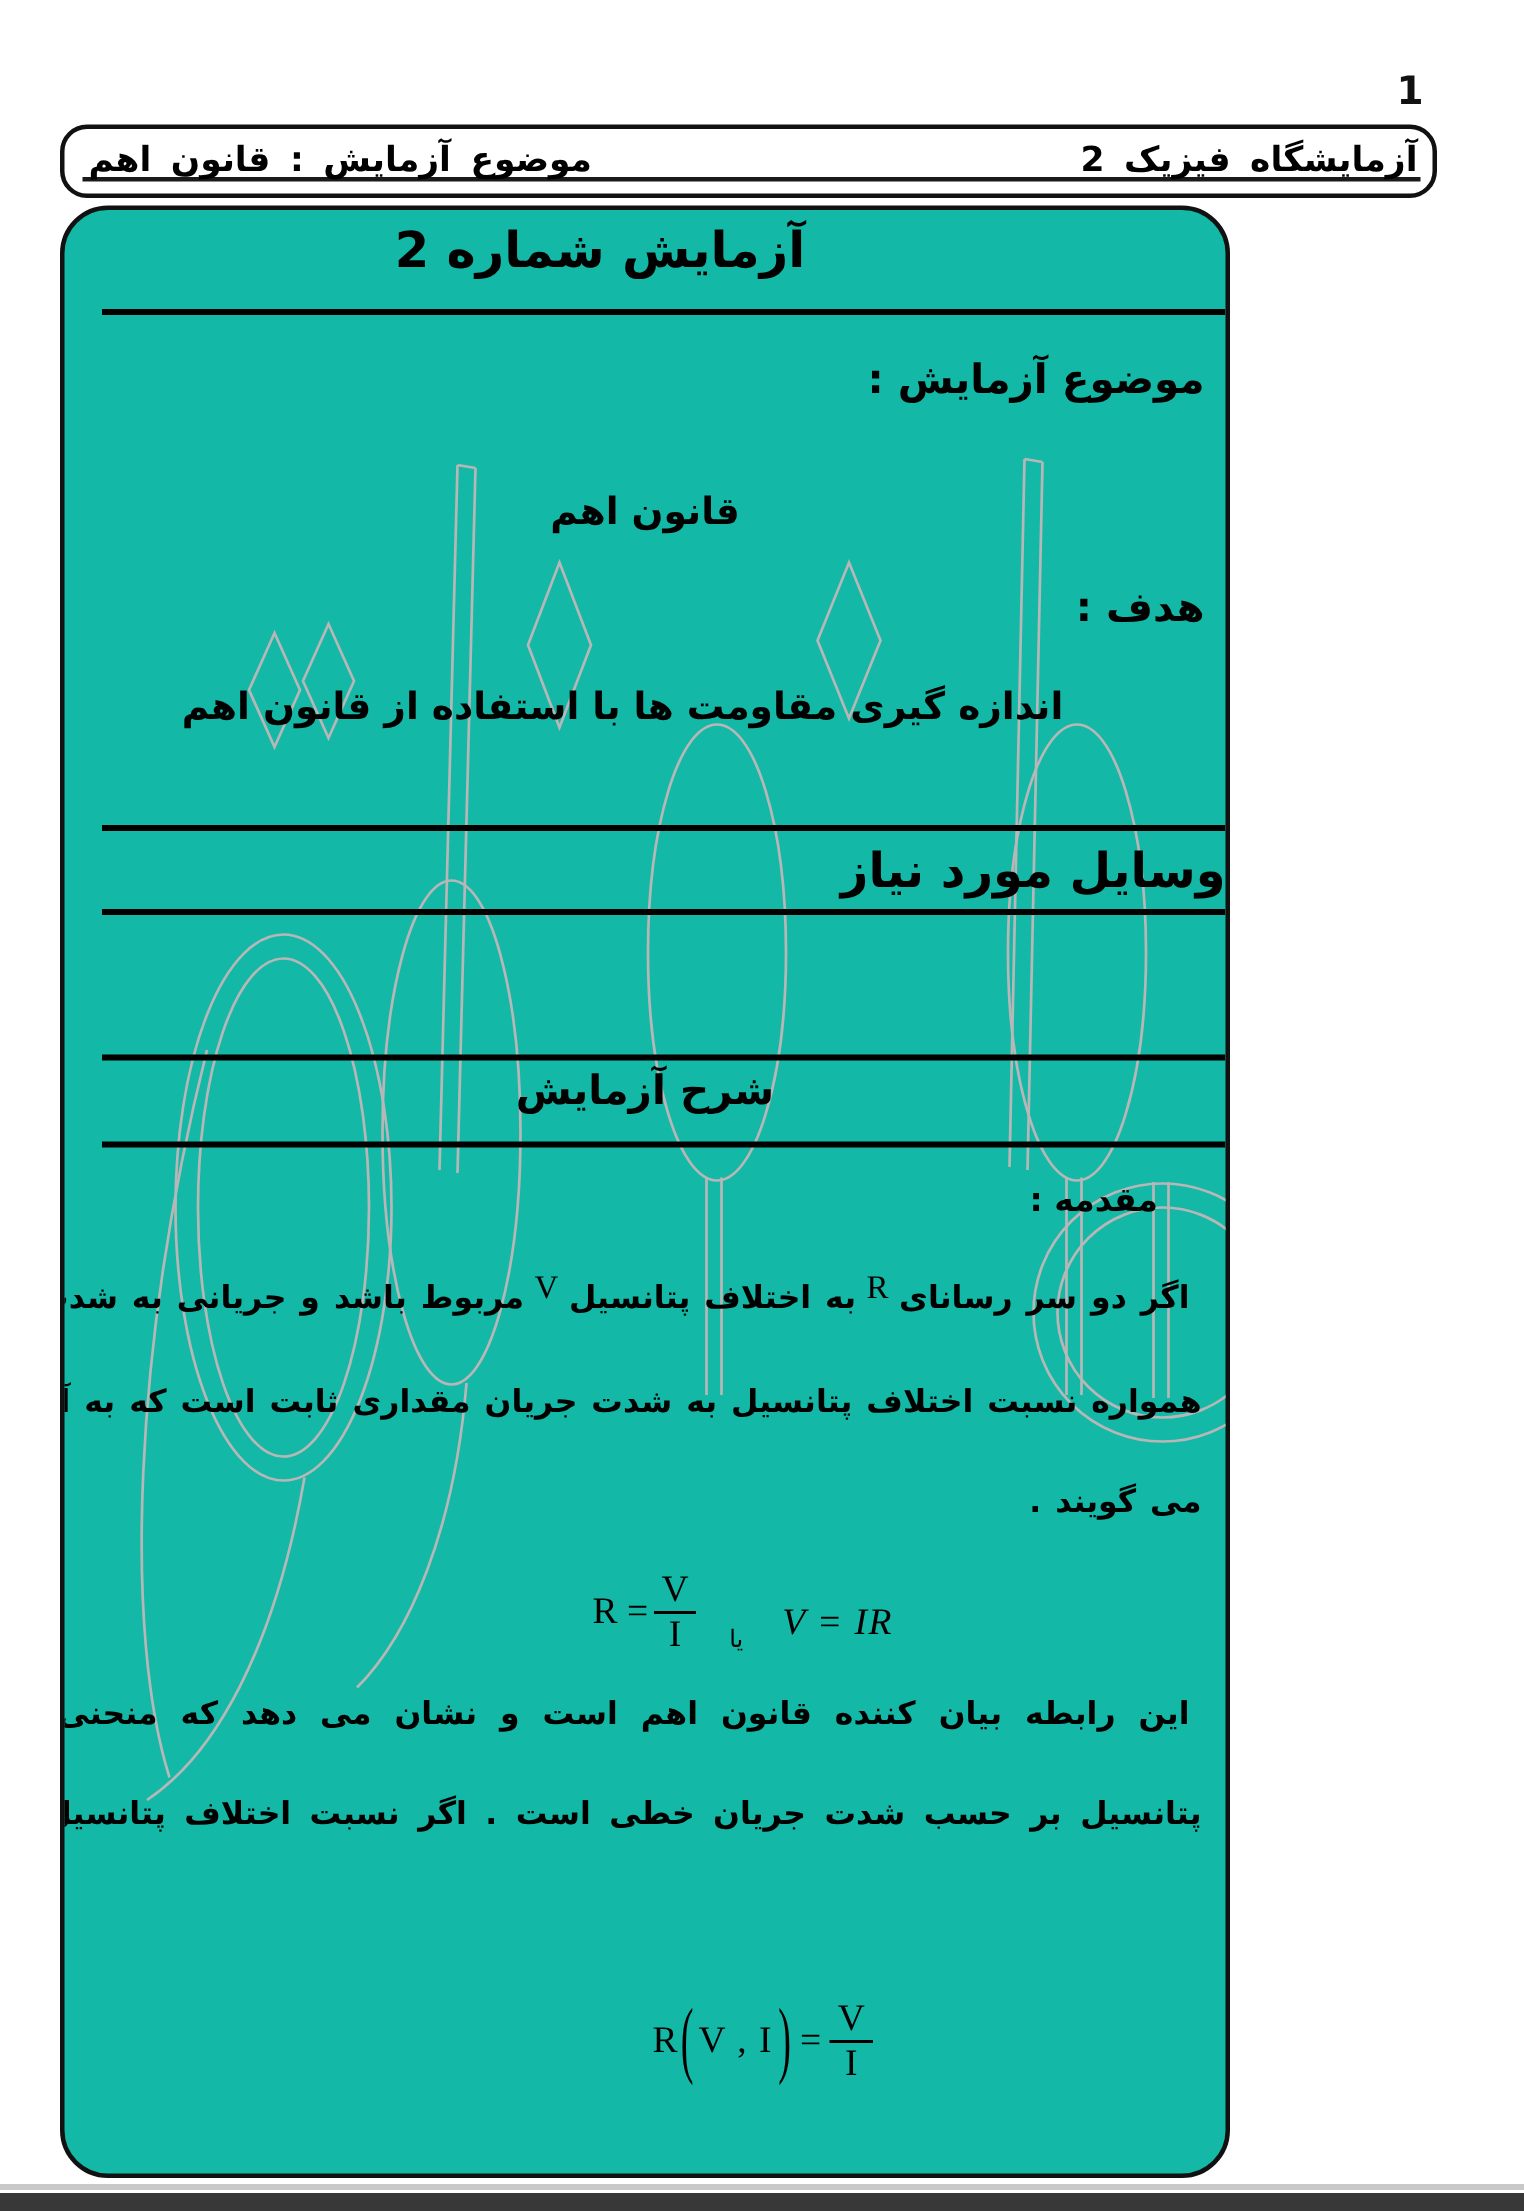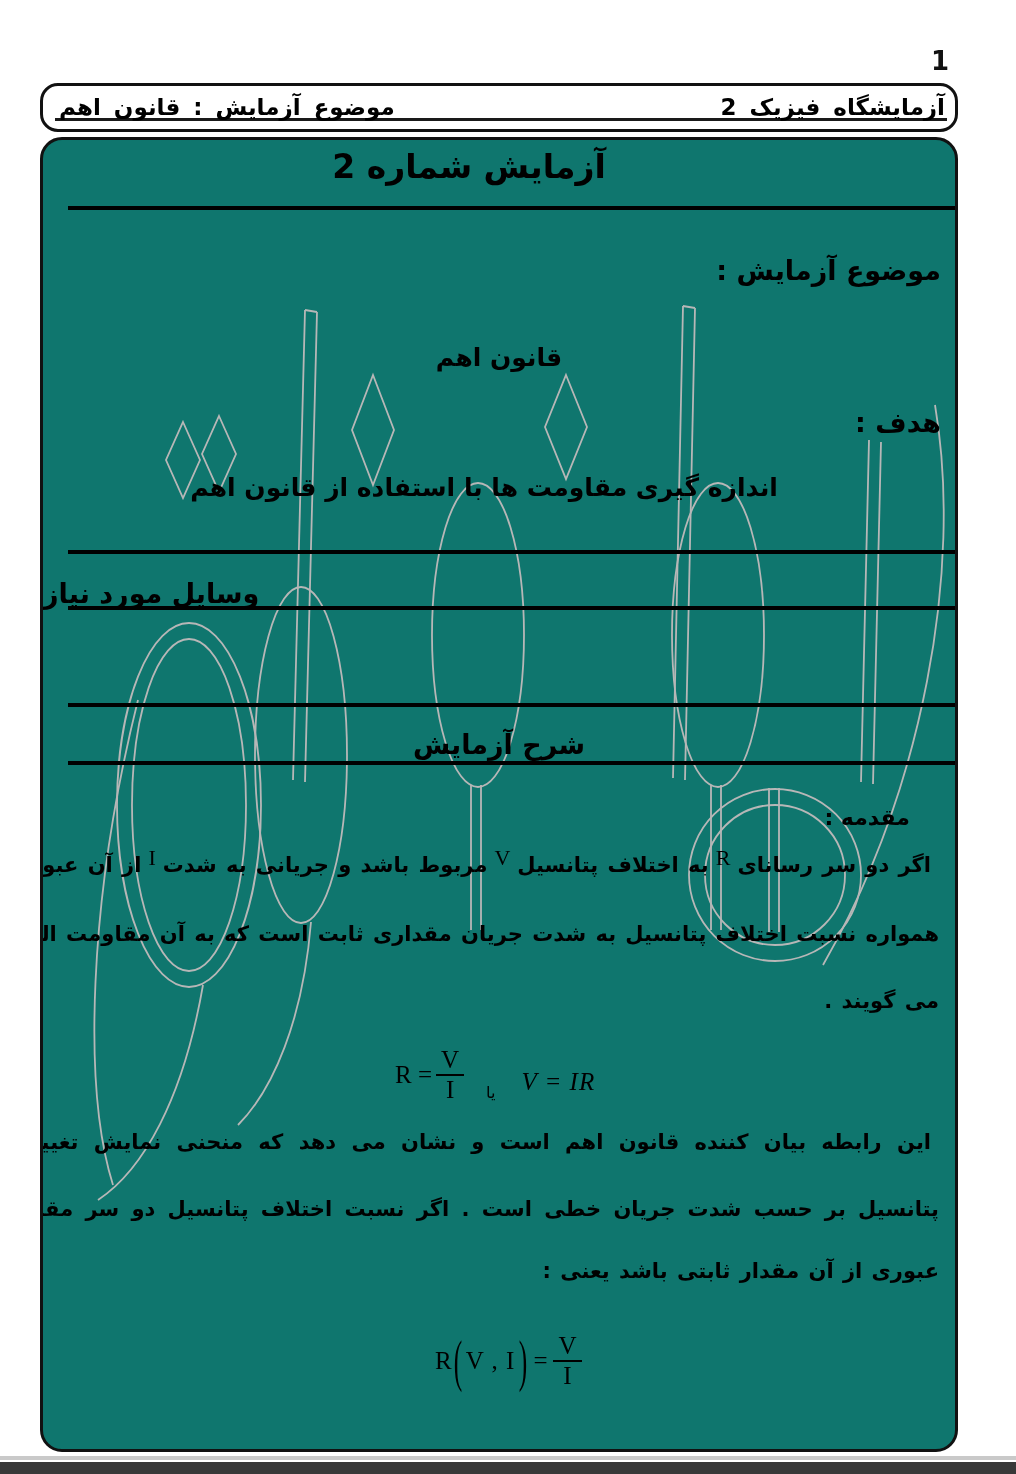--- a/index.html
+++ b/index.html
@@ -19,42 +19,42 @@
   }
   .header-underline{
     position:absolute;left:12px;right:8px;bottom:8px;height:0;
     border-bottom:3px solid #1a1a1a;
   }
   .hdr-text{position:absolute;top:8px;font-size:23px;font-weight:bold;white-space:nowrap;word-spacing:5px;}
   .hdr-right{right:10px;direction:rtl;}
   .hdr-left{left:16px;direction:rtl;}
   
   .content-box{
-    position:absolute;left:40px;top:137px;width:918px;height:1315px;
-    border:3px solid #111;border-radius:22px;box-sizing:border-box;
-    background:#0f766e;overflow:hidden;
+    position:absolute;left:40px;top:137px;width:780px;height:1315px;
+    border:3px solid #111;border-radius:32px;box-sizing:border-box;
+    background:#14b8a6;overflow:hidden;
   }
   .watermark{position:absolute;left:0;top:0;z-index:0;pointer-events:none;}
   .layer{position:absolute;left:0;top:0;right:0;bottom:0;z-index:1;}
   .doc-title{
     position:absolute;top:7px;left:0;right:60px;text-align:center;
     font-size:33px;font-weight:bold;direction:rtl;
   }
   .hr{position:absolute;left:25px;right:0;height:0;border-top:4px solid #000;}
   .hr1{top:66px;}
   .hr2{top:410px;}
   .hr3{top:466px;}
   .hr4{top:563px;}
   .hr5{top:621px;}
-  .lbl{position:absolute;direction:rtl;font-weight:bold;white-space:nowrap;margin-top:17px;}
+  .lbl{position:absolute;direction:rtl;font-weight:bold;white-space:nowrap;}
   .subject-label{top:98px;right:14px;font-size:27px;}
   .subject-value{top:186px;left:0;right:0;text-align:center;font-size:25px;}
   .goal-label{top:250px;right:14px;font-size:27px;}
   .goal-value{top:316px;left:0;right:30px;text-align:center;font-size:25px;}
-  .equipment-heading{top:421px;left:0;right:0;text-align:left;font-size:27px;}
+  .equipment-heading{top:421px;left:0;right:0;text-align:right;font-size:32px;}
   .equipment-list{top:492px;right:52px;font-size:22px;}
   .description-heading{top:572px;left:0;right:0;text-align:center;font-size:27px;}
   .intro-label{top:648px;right:45px;font-size:22px;}
   .bodyline{
     position:absolute;right:16px;direction:rtl;font-size:21px;font-weight:bold;
     white-space:nowrap;word-spacing:2px;
   }
   .p1l1{top:712px;right:24px;}
   .p1l2{top:782px;}
   .p1l3{top:849px;}
@@ -165,21 +165,20 @@
         <span class="num">V</span>
         <span class="bar"></span>
         <span class="den">I</span>
       </span>
       <span class="or-word">یا</span>
       <span class="rhs">V = IR</span>
     </div>
 
     <div class="bodyline p2l1">این رابطه بیان کننده قانون اهم است و نشان می دهد که منحنی نمایش تغییرات اختلاف</div>
     <div class="bodyline p2l2">پتانسیل بر حسب شدت جریان خطی است . اگر نسبت اختلاف پتانسیل دو سر مقاومت به جریان</div>
-    <div class="bodyline p2l3">عبوری از آن مقدار ثابتی باشد یعنی :</div>
 
     <div class="formula formula2">
       <span>R</span>
       <span class="paren">(</span>
       <span class="f2-args">V , I</span>
       <span class="paren">)</span>
       <span class="f2-eq">=</span>
       <span class="frac">
         <span class="num">V</span>
         <span class="bar"></span>

